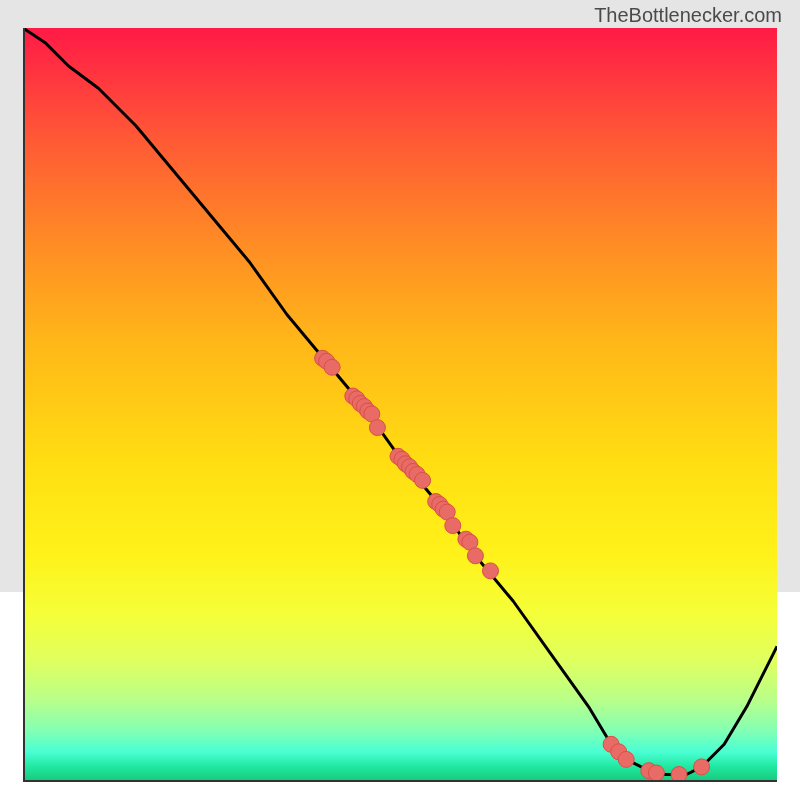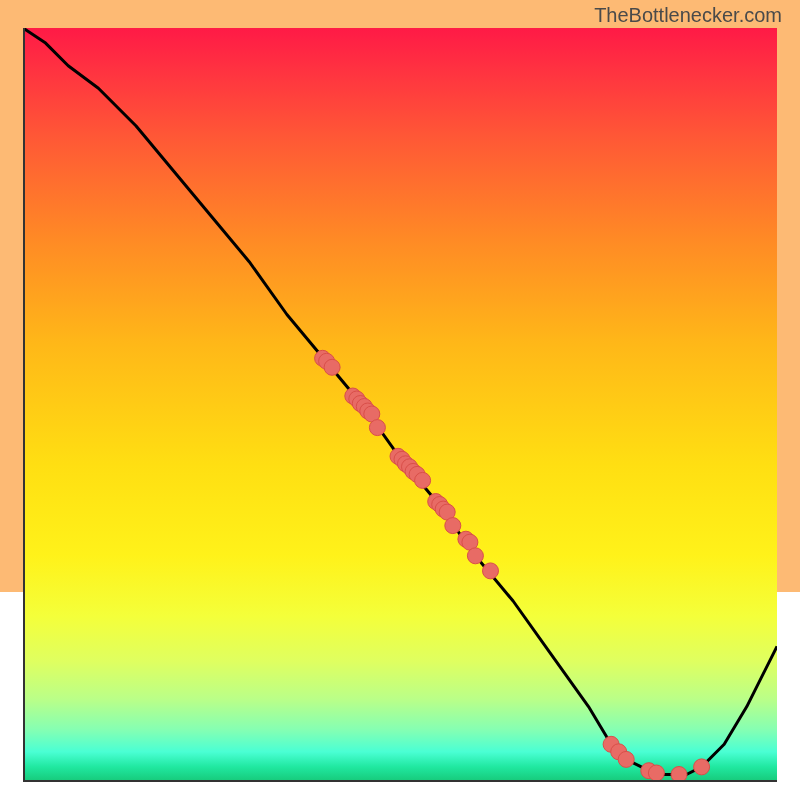--- a/index.html
+++ b/index.html
@@ -7,21 +7,21 @@
     padding: 0;
     width: 800px;
     height: 800px;
     font-family: Arial, sans-serif;
     background: #ffffff;
   }
   .container {
     width: 800px;
     height: 592px;
     position: relative;
-    background: #fdba74;
+    background: #e5e5e5;
   }
   .attribution {
     position: absolute;
     top: 4px;
     right: 18px;
     font-size: 20px;
     color: #4a4a4a;
     font-weight: 500;
   }
   .plot-area {

